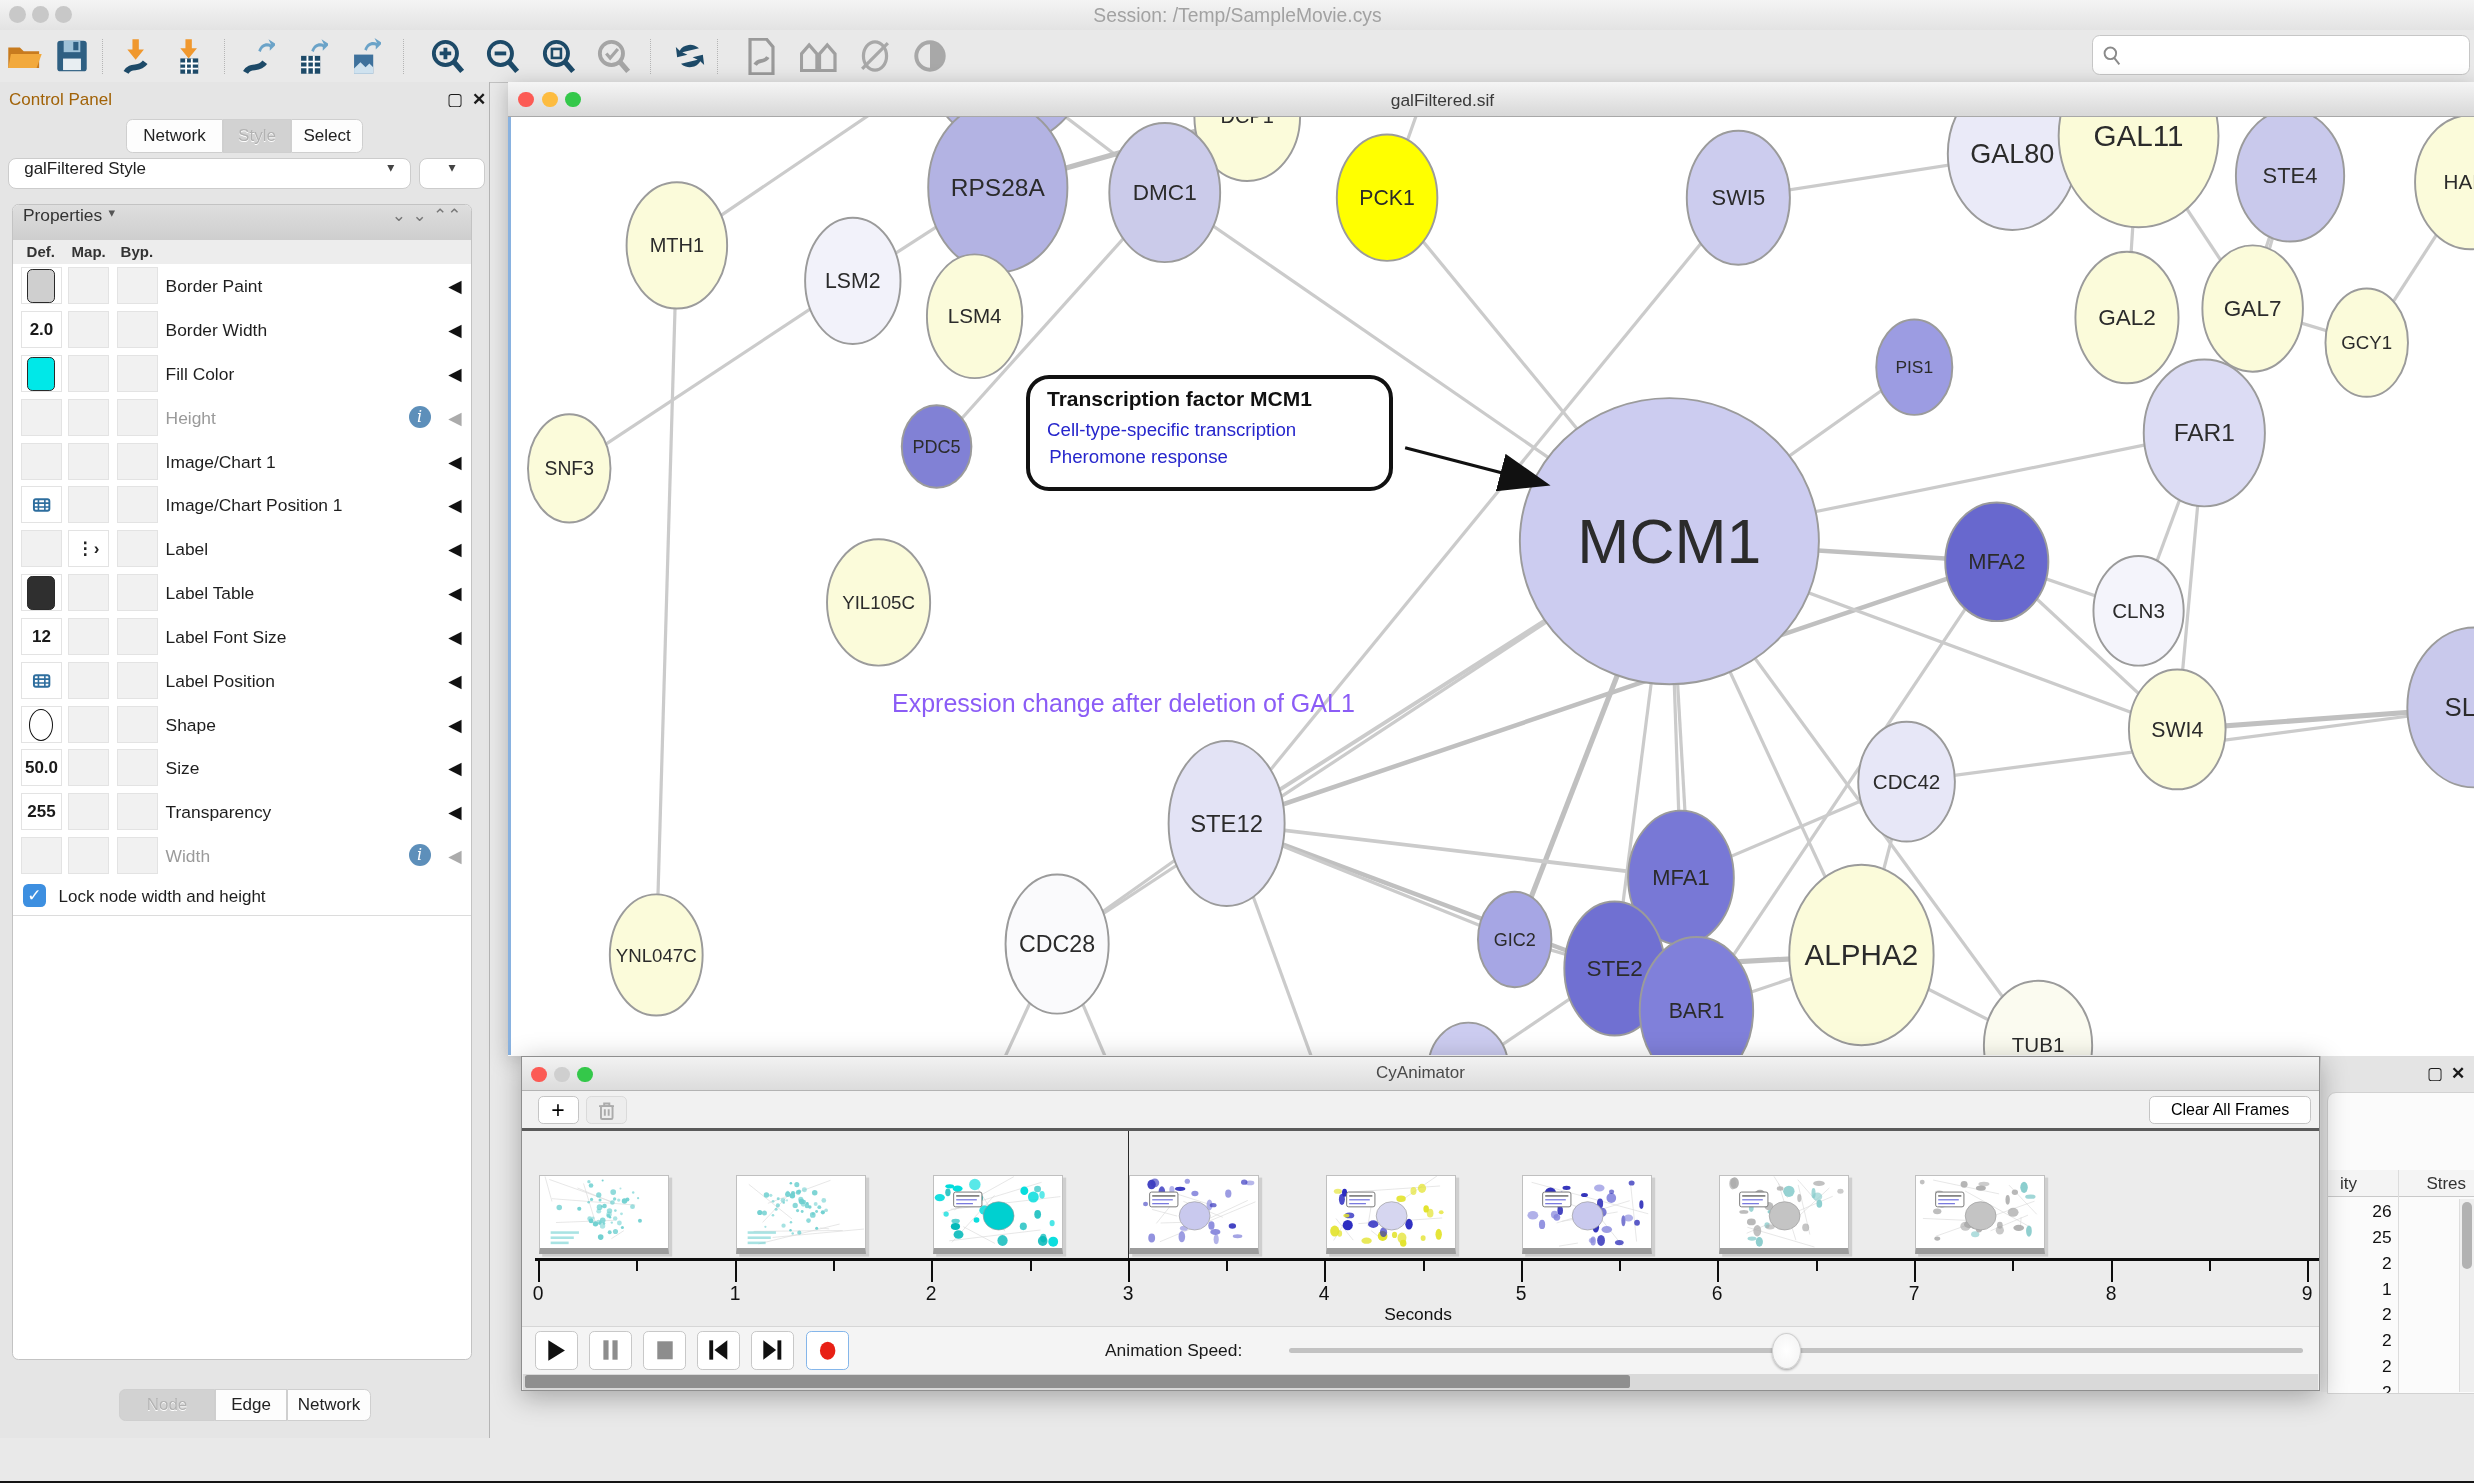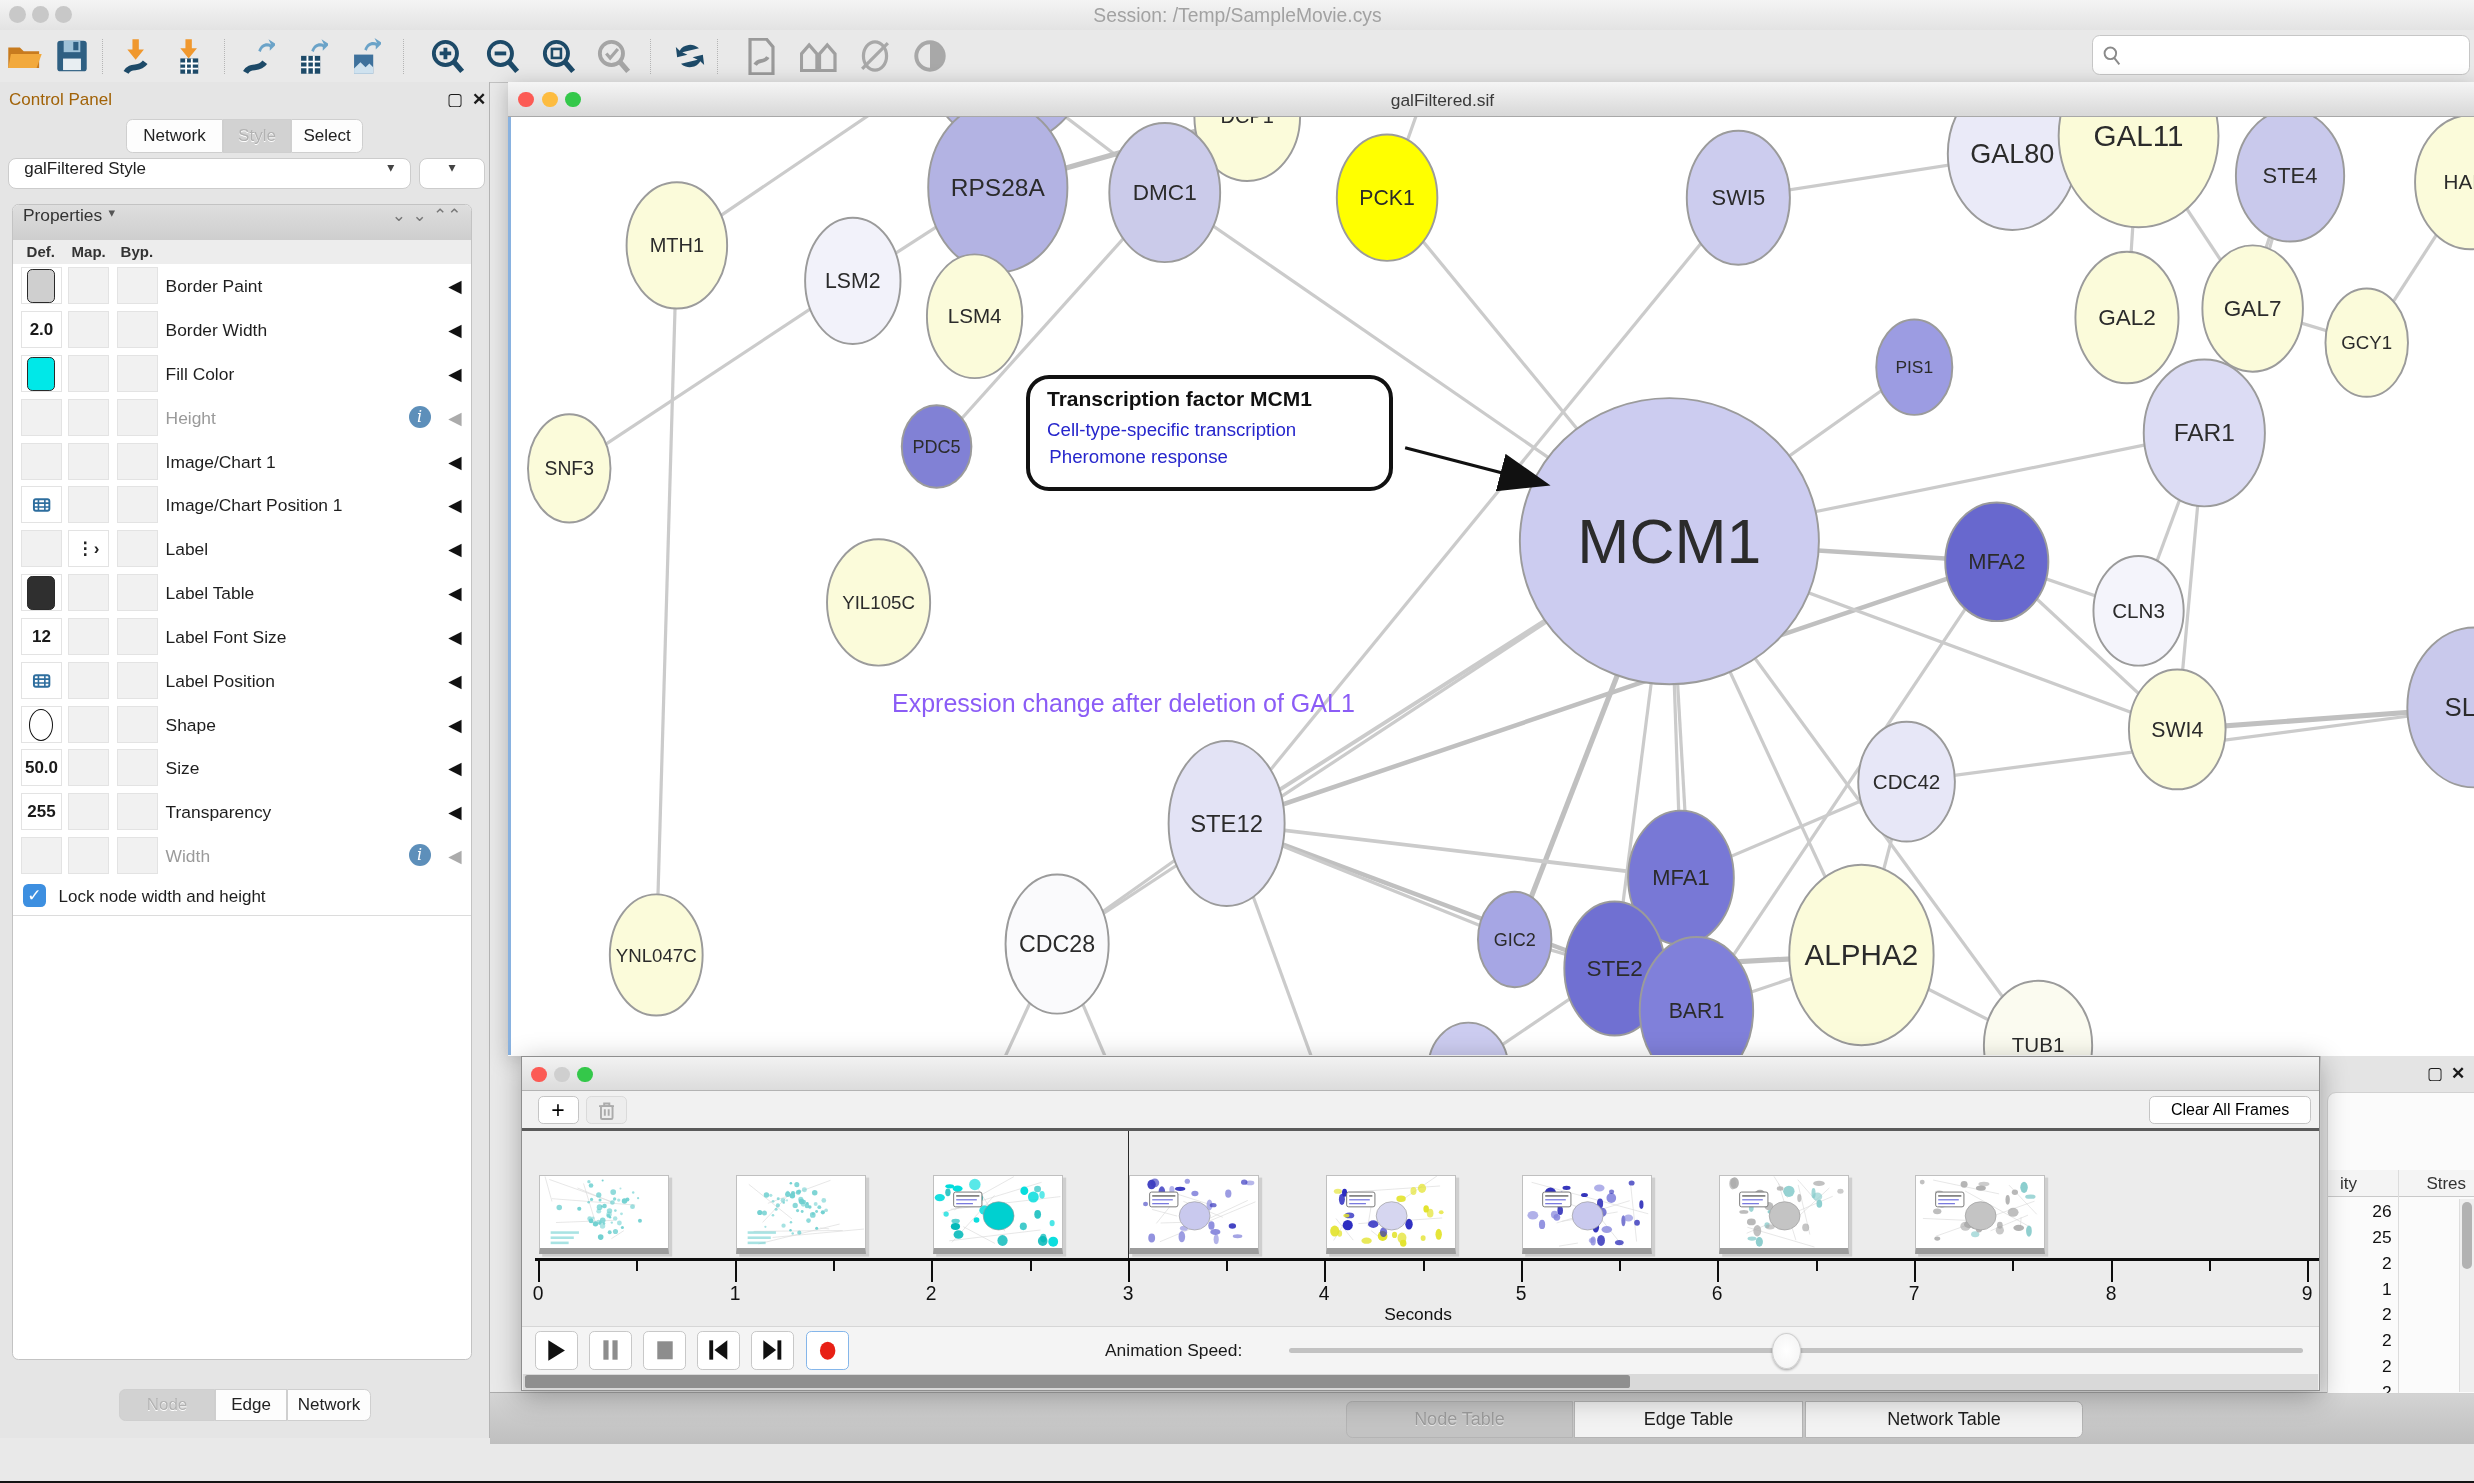--- a/index.html
+++ b/index.html
@@ -645,20 +645,21 @@
       <div class="abs caption">Expression change after deletion of GAL1</div>
     </div>
     <div class="abs net-accent" style="top:35px;height:938px"></div>
   </div>
 
   <div class="abs cyanim">
     <div class="abs cy-titlebar">
       <div class="abs mac-dot" style="left:9px;background:#fc5b55"></div>
       <div class="abs mac-dot" style="left:32px;background:#cfcfcf"></div>
       <div class="abs mac-dot" style="left:55px;background:#34c84a"></div>
+      <div class="abs cy-title">CyAnimator</div>
     </div>
     <div class="abs cy-toolbar">
       <div class="abs cy-btn" style="left:15.5px;width:41px;font-size:23px">
           <span>+</span>
         </div>
       <div class="abs cy-btn disabled" style="left:64px;width:41px">
         <svg width="15.5" height="19.3" viewBox="0 0 24 30">
             <rect x="3" y="8" width="18" height="20" rx="2" fill="none" stroke="#ababab" stroke-width="3"></rect>
             <path d="M0 8 h24 M8 8 v-4 h8 v4 M9 13 v10 M15 13 v10" stroke="#ababab" stroke-width="3" fill="none"></path>
           </svg>
@@ -1123,23 +1124,16 @@
           <div class="tp-val" style="left: 5.2px; top: 237px;">2</div>
           <div class="tp-val" style="left: 5.2px; top: 263px;">2</div>
           <div class="tp-val" style="left: 5.2px; top: 289px;">2</div>
         </div>
       <div class="tp-scroll">
           <div class="vthumb"></div>
         </div>
     </div>
   </div>
 
-  <div class="abs tabbar">
-    <div id="bottom-tabs">
-        <div class="abs btab sel" style="left: 856px; width: 227px; border-radius: 6.4px 0px 0px 6.4px;">Node Table</div>
-        <div class="abs btab" style="left: 1084px; width: 229px;">Edge Table</div>
-        <div class="abs btab" style="left: 1315px; width: 278px; border-radius: 0px 6.4px 6.4px 0px;">Network Table</div>
-      </div>
-  </div>
 
   <div class="abs bottomedge"></div>
 </div>
 
 
 </body></html>

